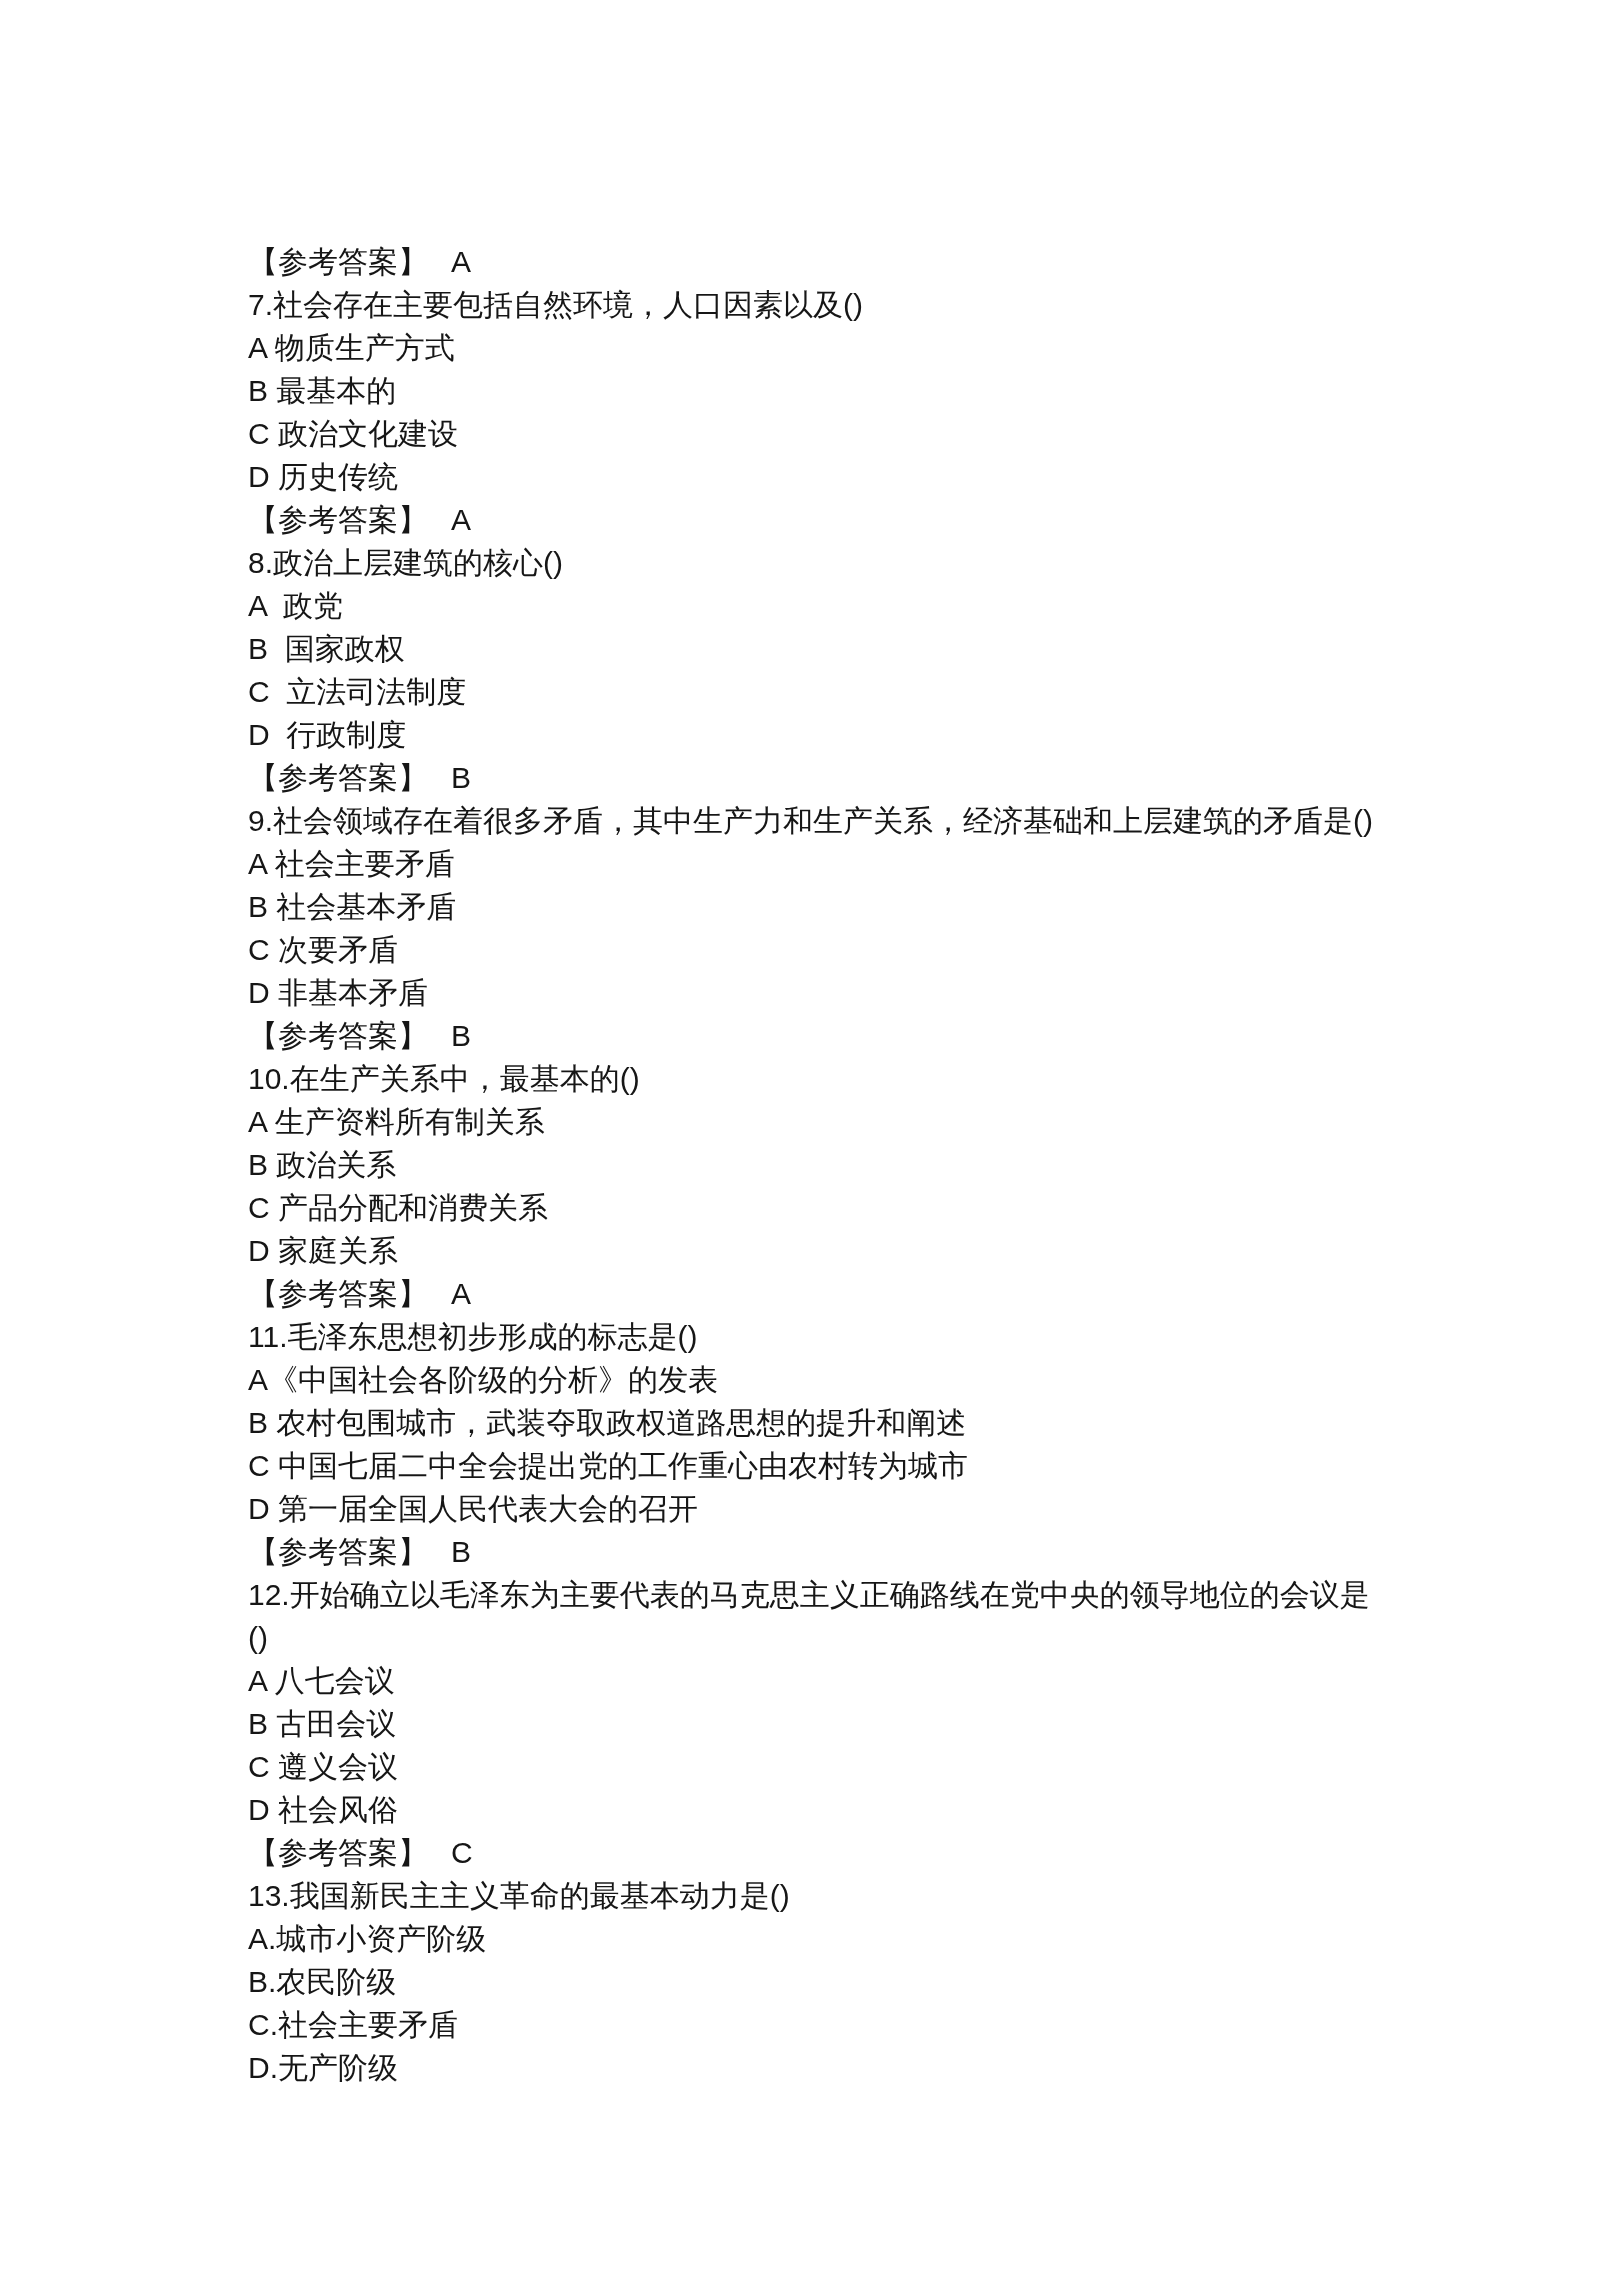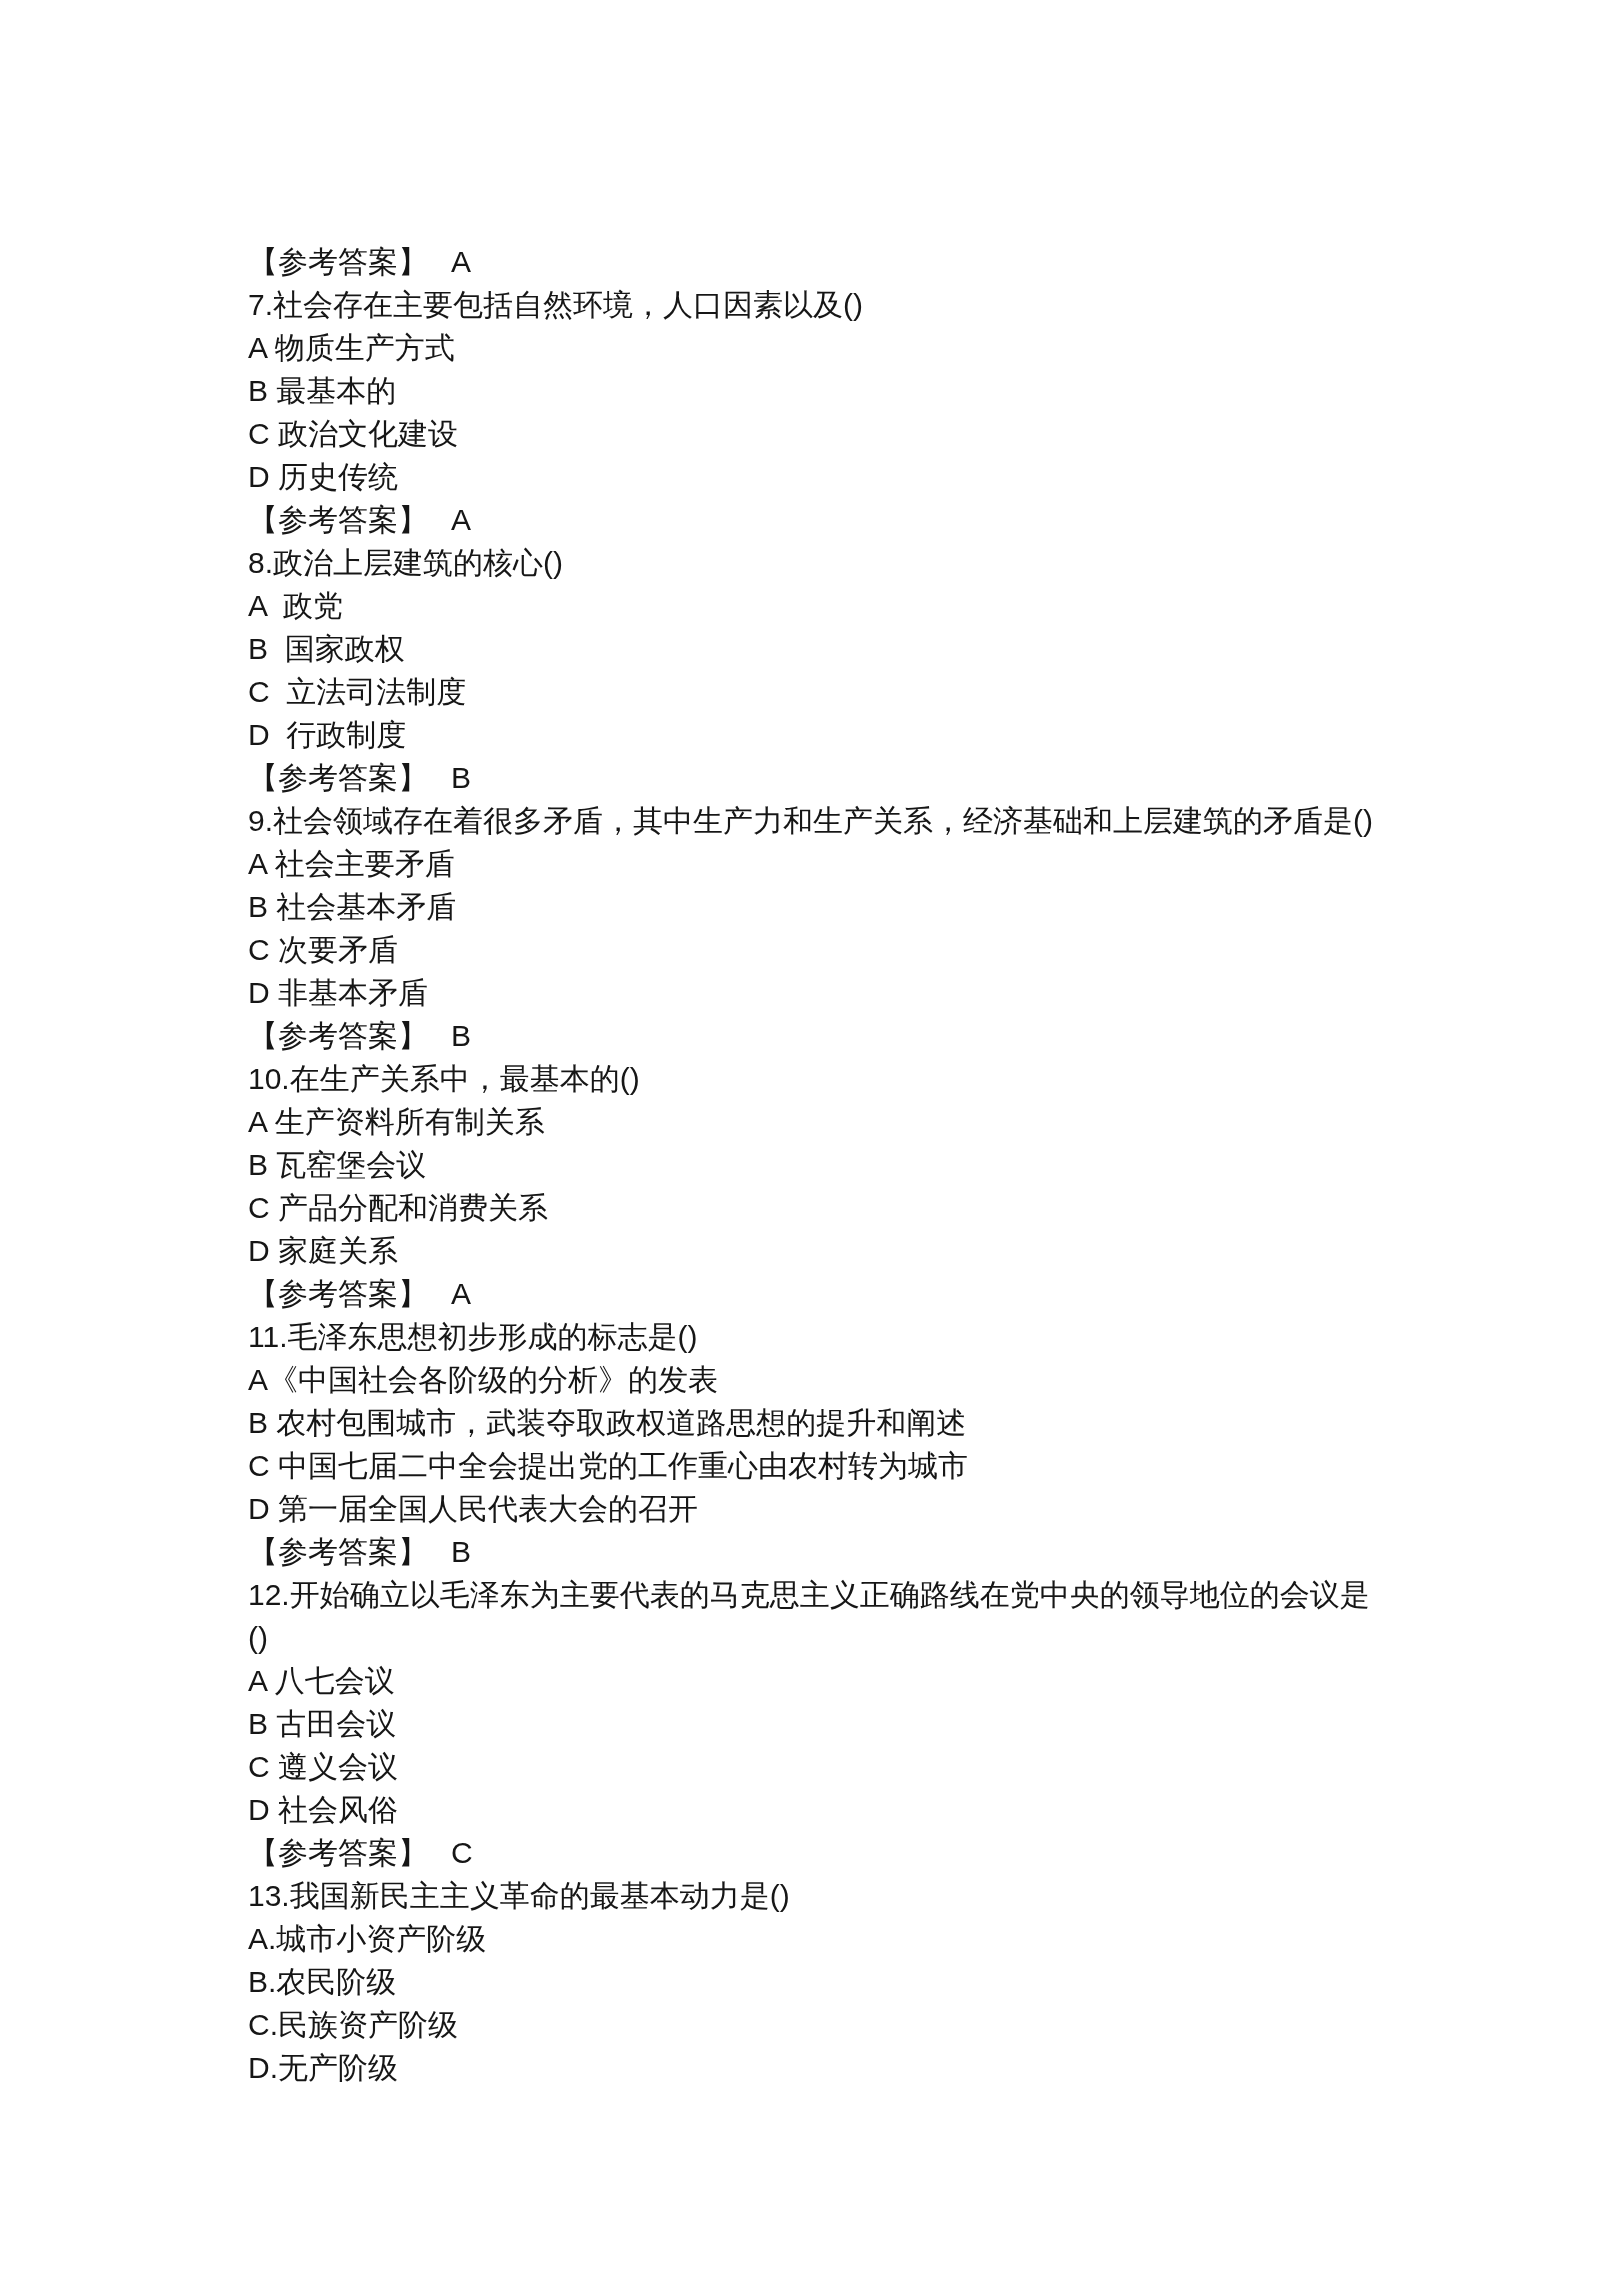--- a/index.html
+++ b/index.html
@@ -60,21 +60,21 @@
           <div class="line">9.社会领域存在着很多矛盾，其中生产力和生产关系，经济基础和上层建筑的矛盾是()</div>
           <div class="line">A 社会主要矛盾</div>
           <div class="line">B 社会基本矛盾</div>
           <div class="line">C 次要矛盾</div>
           <div class="line">D 非基本矛盾</div>
           <div class="line"><span>【参考答案】</span><span class="ans-val">B</span></div>
         </div>
         <div>
           <div class="line">10.在生产关系中，最基本的()</div>
           <div class="line">A 生产资料所有制关系</div>
-          <div class="line">B 瓦窑堡会议</div>
+          <div class="line">B 政治关系</div>
           <div class="line">C 产品分配和消费关系</div>
           <div class="line">D 家庭关系</div>
           <div class="line"><span>【参考答案】</span><span class="ans-val">A</span></div>
         </div>
         <div>
           <div class="line">11.毛泽东思想初步形成的标志是()</div>
           <div class="line">A《中国社会各阶级的分析》的发表</div>
           <div class="line">B 农村包围城市，武装夺取政权道路思想的提升和阐述</div>
           <div class="line">C 中国七届二中全会提出党的工作重心由农村转为城市</div>
           <div class="line">D 第一届全国人民代表大会的召开</div>
@@ -86,19 +86,19 @@
           <div class="line">A 八七会议</div>
           <div class="line">B 古田会议</div>
           <div class="line">C 遵义会议</div>
           <div class="line">D 社会风俗</div>
           <div class="line"><span>【参考答案】</span><span class="ans-val">C</span></div>
         </div>
         <div>
           <div class="line">13.我国新民主主义革命的最基本动力是()</div>
           <div class="line">A.城市小资产阶级</div>
           <div class="line">B.农民阶级</div>
-          <div class="line">C.民族资产阶级</div>
+          <div class="line">C.社会主要矛盾</div>
           <div class="line">D.无产阶级</div>
         </div>
       </div>
   </div>
 </div>
 
 
 </body></html>

